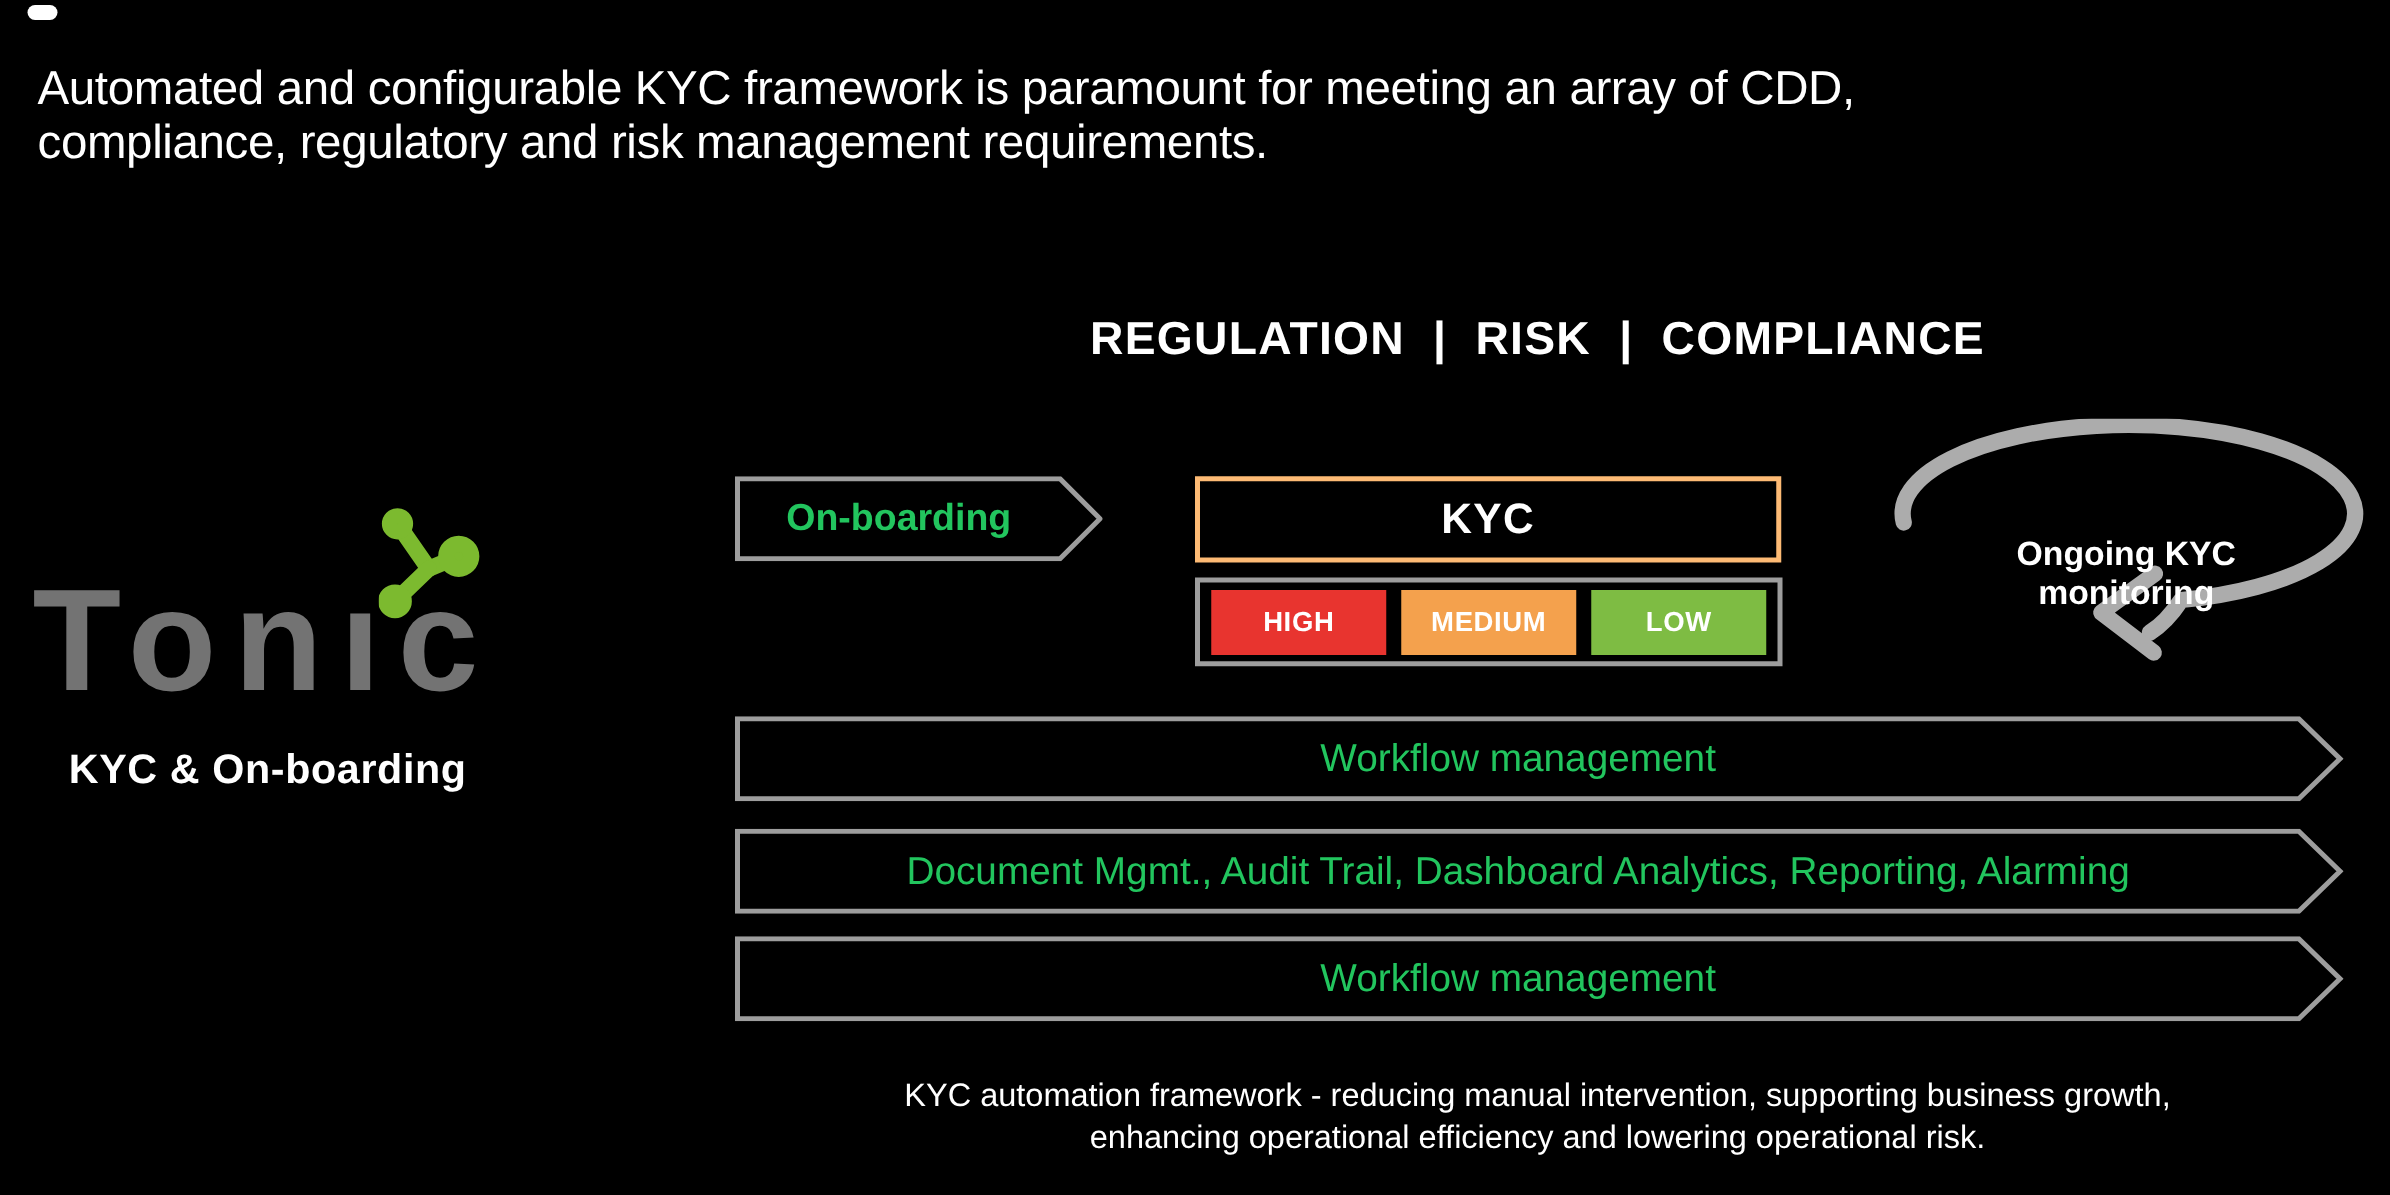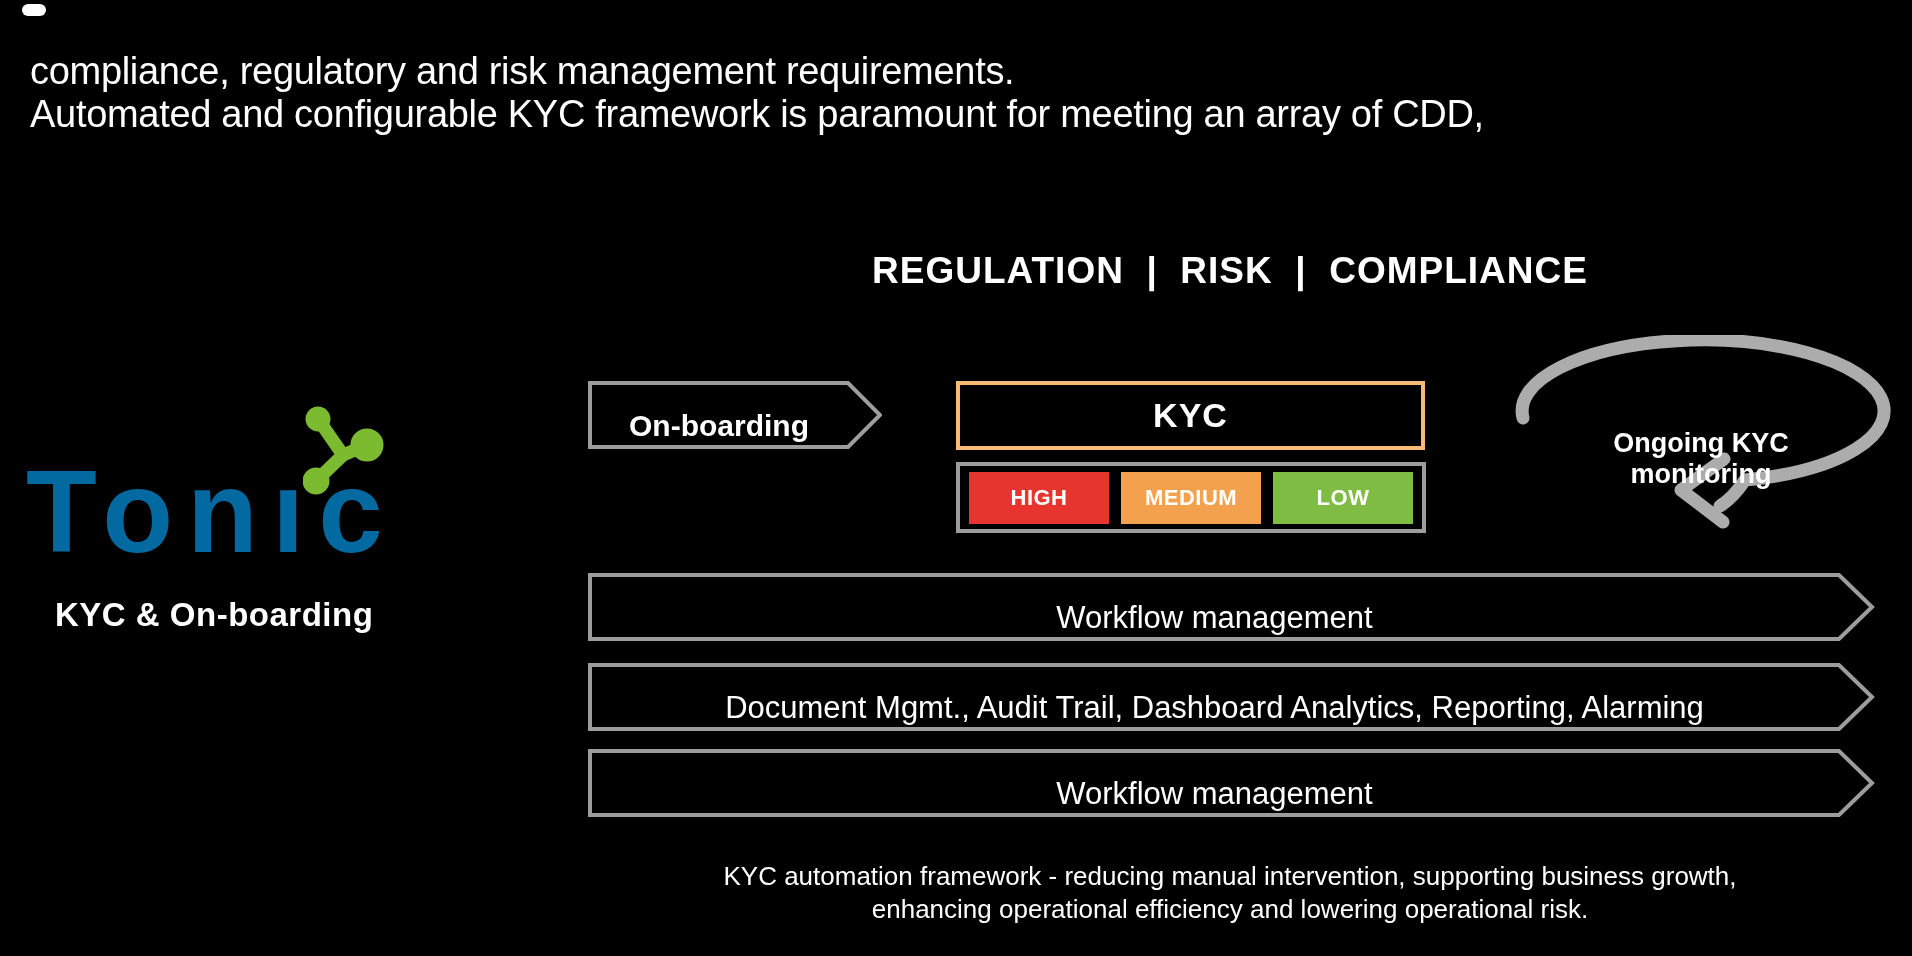--- a/index.html
+++ b/index.html
@@ -16,38 +16,38 @@
     letter-spacing:-0.3px;
   }
 
   
   .corner-mark{left:22px;top:4px;width:24px;height:12px;background:#fff;border-radius:6px;}
 
   
   .wordmark{
     left:26px;top:456px;width:420px;height:120px;
     font-size:116px;font-weight:bold;letter-spacing:14px;line-height:112px;
-    color:#0369a1;white-space:nowrap;
+    color:#737373;white-space:nowrap;
   }
   .molecule{left:303px;top:403px;width:82px;height:96px;}
   .tagline1{left:55px;top:596px;font-size:33px;font-weight:bold;letter-spacing:0.5px;}
   .tagline2{left:72px;top:629px;font-size:23px;font-weight:400;letter-spacing:0.3px;}
 
   
   .section-heading{
     left:588px;top:250px;width:1284px;text-align:center;
     font-size:37px;font-weight:bold;letter-spacing:1px;white-space:pre;
   }
 
   
   .shape-box{position:absolute;}
   .shape-box svg{display:block;}
   .shape-label{
-    position:absolute;top:11px;height:100%;display:flex;align-items:center;justify-content:center;
-    color:#ffffff;white-space:nowrap;
+    position:absolute;top:0;height:100%;display:flex;align-items:center;justify-content:center;
+    color:#22c55e;white-space:nowrap;
   }
 
   .onboarding{left:588px;top:381px;width:294px;height:68px;}
   .onboarding .shape-label{left:0;width:262px;font-size:30px;font-weight:bold;}
 
   .kyc-box{
     left:956px;top:381px;width:469px;height:69px;
     background:#000;border:4px solid #fdba74;box-sizing:border-box;
     display:flex;align-items:center;justify-content:center;
     font-size:34px;font-weight:bold;letter-spacing:1px;
@@ -82,22 +82,22 @@
   }
 </style>
 </head>
 <body>
 
 <div id="stage">
 
   <div class="abs corner-mark"></div>
 
   <div class="abs headline">
+    <div>Automated and configurable KYC framework is paramount for meeting an array of CDD,</div>
     <div>compliance, regulatory and risk management requirements.</div>
-    <div>Automated and configurable KYC framework is paramount for meeting an array of CDD,</div>
   </div>
 
   <div class="abs wordmark">Tonıc</div>
   <svg class="abs molecule" viewBox="0 0 82 96">
     <g stroke="#7cba2f" stroke-width="13" stroke-linecap="round" fill="#7cba2f">
       <line x1="40" y1="52" x2="15" y2="16"></line>
       <line x1="40" y1="52" x2="64" y2="42"></line>
       <line x1="40" y1="52" x2="13" y2="78"></line>
       <circle cx="15" cy="16" r="6"></circle>
       <circle cx="64" cy="42" r="10"></circle>

